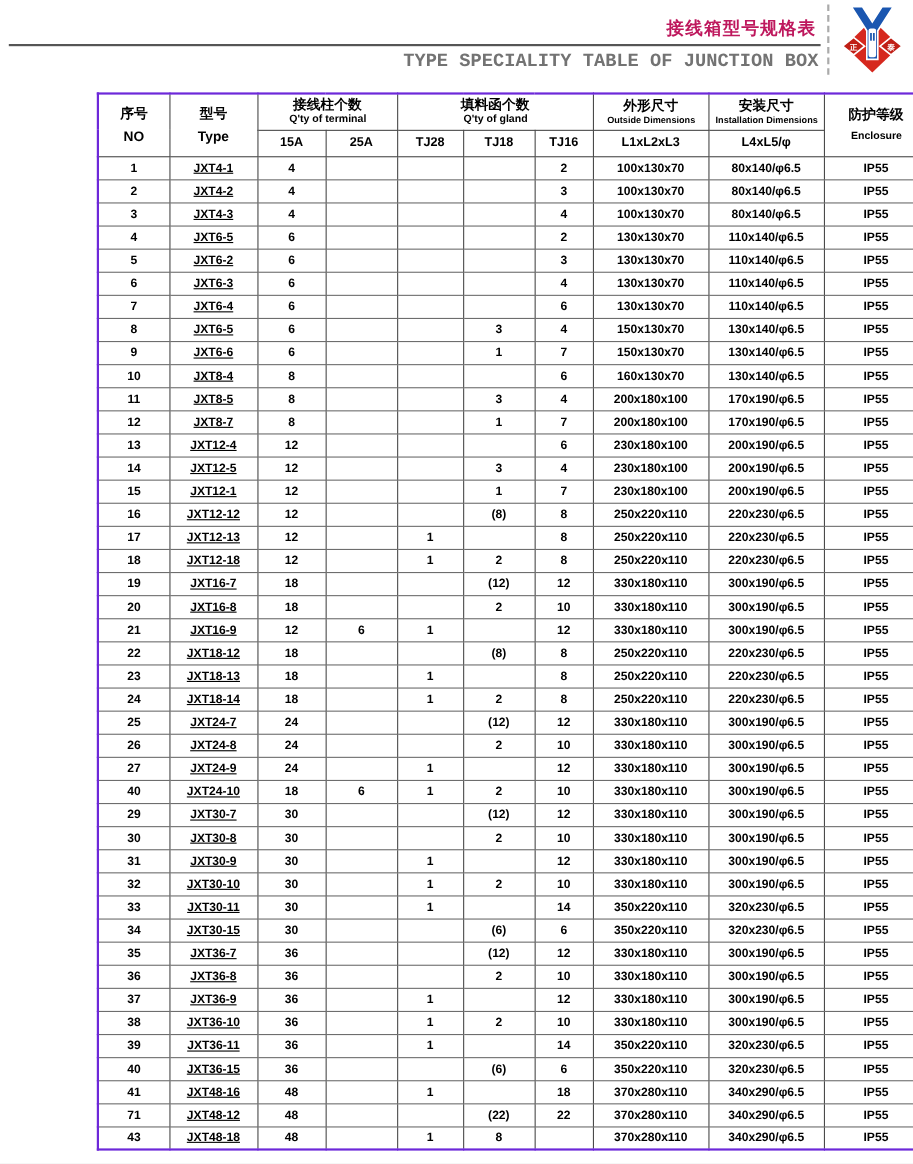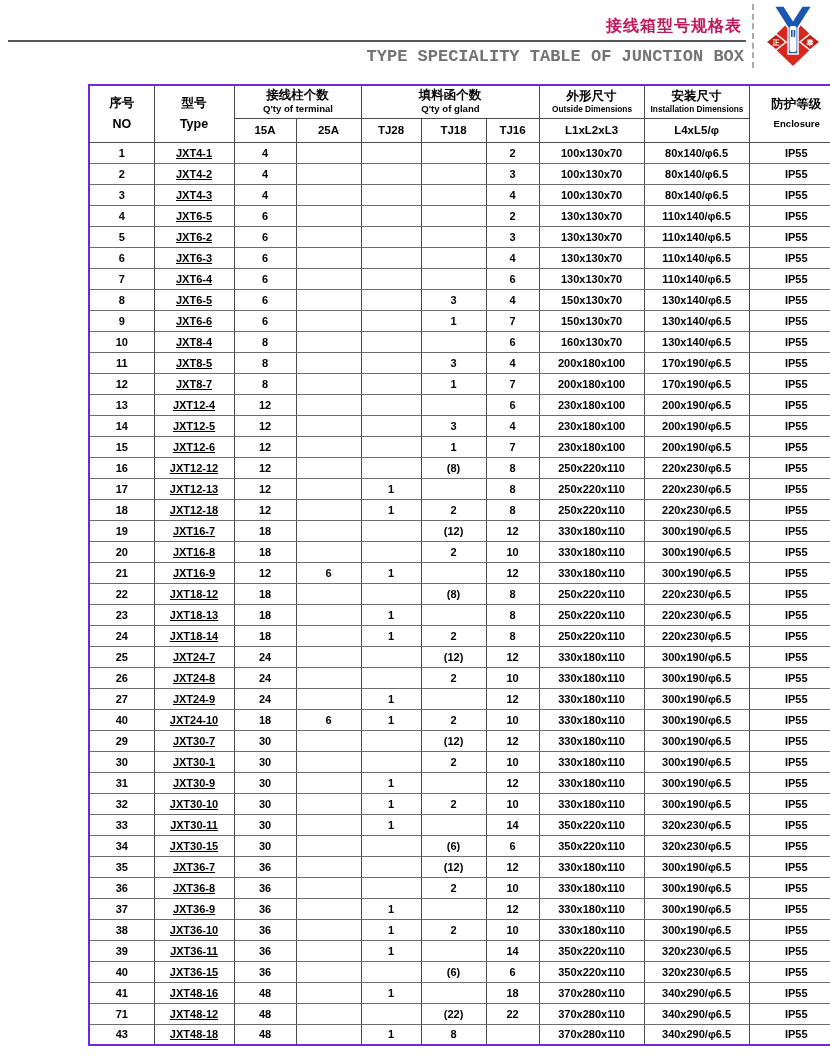--- a/index.html
+++ b/index.html
@@ -320,21 +320,21 @@
           <td></td>
           <td></td>
           <td>3</td>
           <td>4</td>
           <td>230x180x100</td>
           <td>200x190/φ6.5</td>
           <td>IP55</td>
         </tr>
         <tr>
           <td>15</td>
-          <td>JXT12-6</td>
+          <td>JXT12-1</td>
           <td>12</td>
           <td></td>
           <td></td>
           <td>1</td>
           <td>7</td>
           <td>230x180x100</td>
           <td>200x190/φ6.5</td>
           <td>IP55</td>
         </tr>
         <tr>
@@ -500,21 +500,21 @@
           <td></td>
           <td></td>
           <td>(12)</td>
           <td>12</td>
           <td>330x180x110</td>
           <td>300x190/φ6.5</td>
           <td>IP55</td>
         </tr>
         <tr>
           <td>30</td>
-          <td>JXT30-1</td>
+          <td>JXT30-8</td>
           <td>30</td>
           <td></td>
           <td></td>
           <td>2</td>
           <td>10</td>
           <td>330x180x110</td>
           <td>300x190/φ6.5</td>
           <td>IP55</td>
         </tr>
         <tr>

